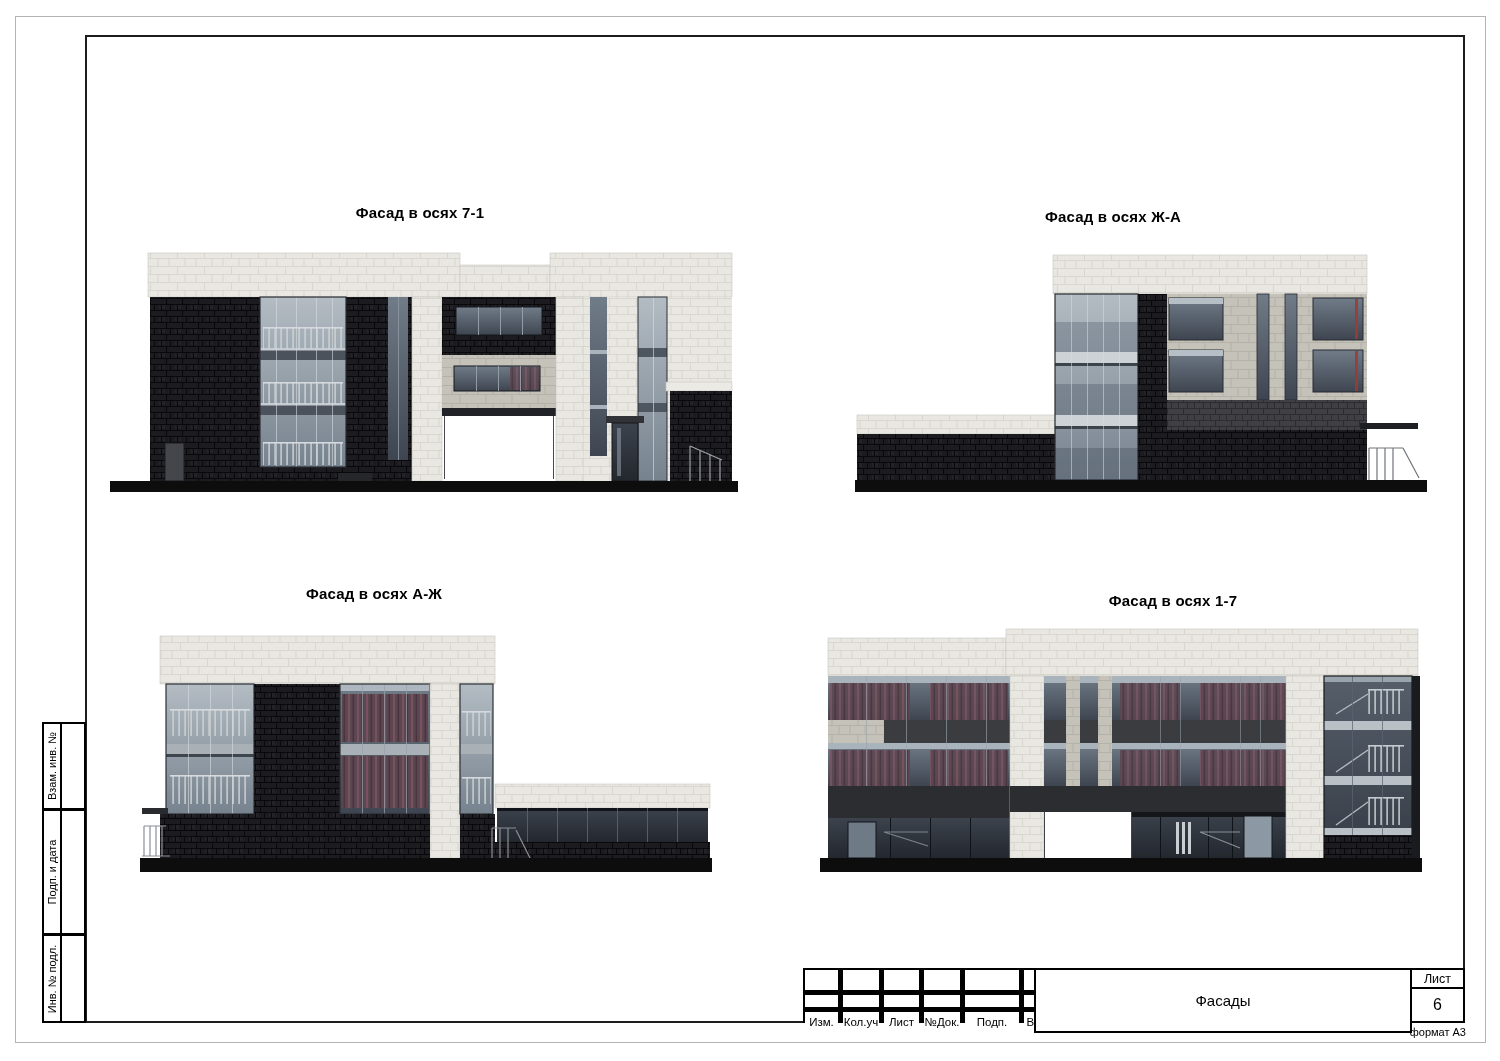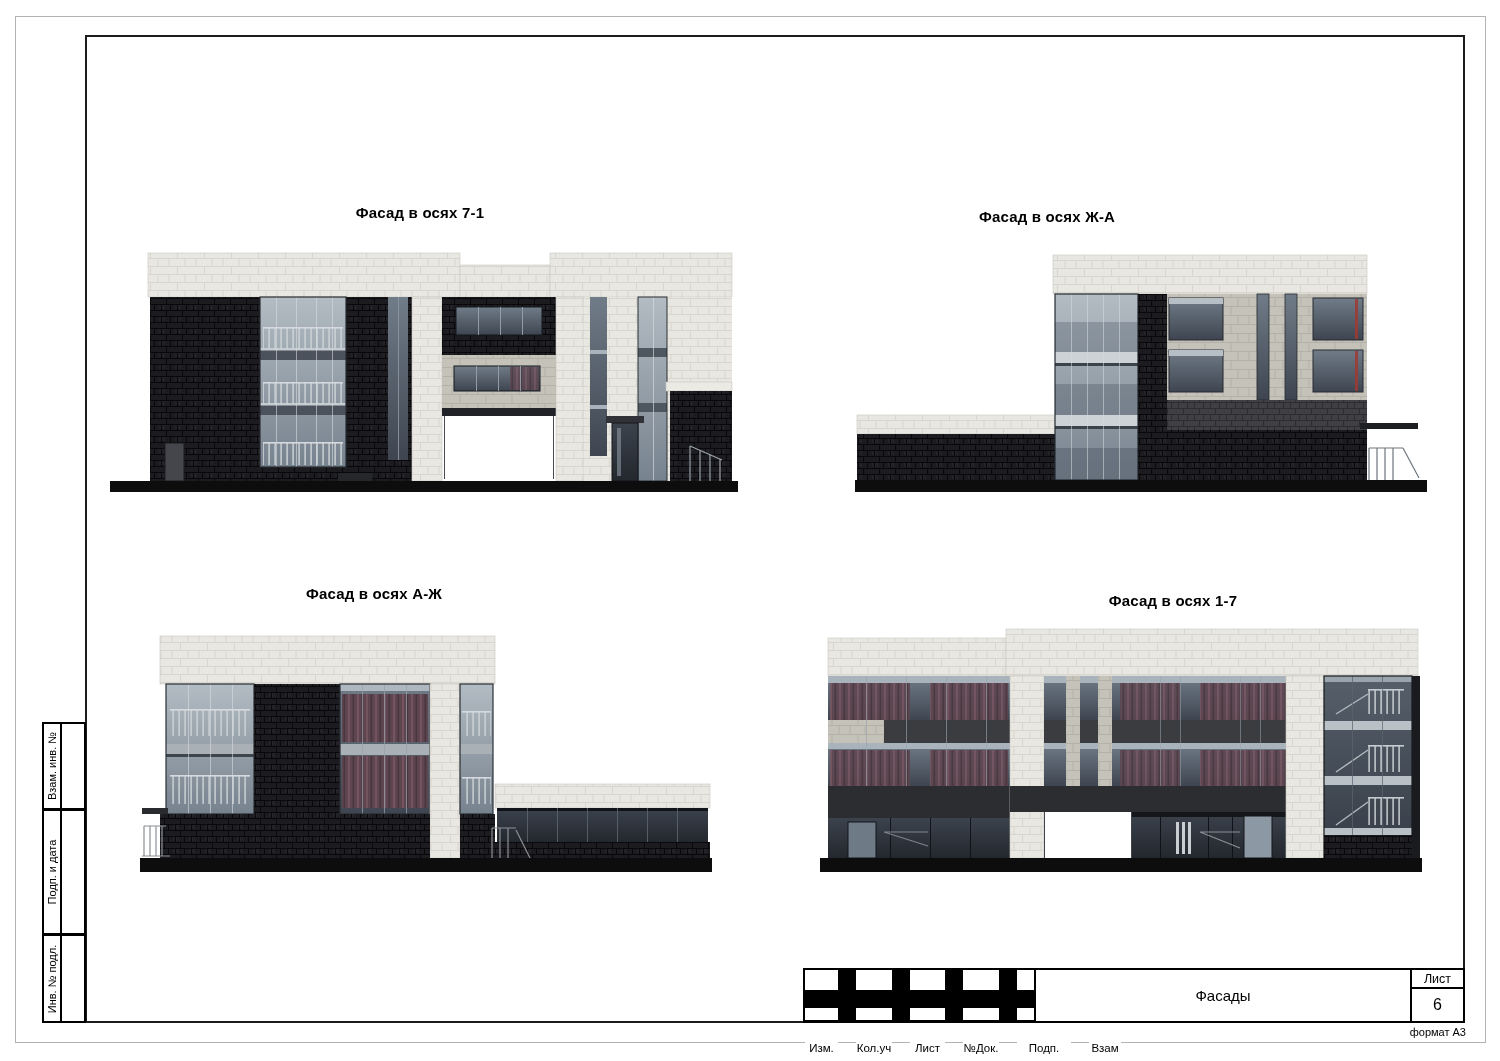--- a/index.html
+++ b/index.html
@@ -5,24 +5,24 @@
   * { box-sizing: border-box; margin: 0; padding: 0; }
   html,body { width:1500px; height:1061px; background:#fff;
     font-family:"Liberation Sans", sans-serif; color:#000; }
   .abs { position:absolute; }
   .page-edge { left:15px; top:16px; width:1471px; height:1027px; border:1px solid #b3b3b3; }
   .frame { left:85px; top:35px; width:1380px; height:988px; border:2px solid #1c1c1c; }
   .fac-title { width:340px; text-align:center; font-size:15px; font-weight:bold; letter-spacing:.2px; }
   
   .tb-grid { left:803px; top:968px; width:233px; height:55px; display:grid;
     grid-template-columns:33px 36px 35px 36px 54px 32px; grid-template-rows:20px 12px 20px;
-    background:#000; gap:18px; border:2px solid #000; }
+    background:#000; gap:5px; border:2px solid #000; }
   .tb-cell { background:#fff; display:flex; align-items:center; justify-content:center;
     font-size:11.5px; overflow:hidden; white-space:nowrap; }
-  .tb-main { left:1034px; top:968px; width:378px; height:55px; border:2px solid #000;
+  .tb-main { left:1034px; top:968px; width:378px; height:65px; border:2px solid #000;
     display:flex; align-items:center; justify-content:center; font-size:15px; background:#fff; }
   .tb-sheet { left:1410px; top:968px; width:55px; height:55px; border:2px solid #000; background:#fff; }
   .tb-sheet-head { height:19px; border-bottom:2px solid #000; display:flex; align-items:center;
     justify-content:center; font-size:12.5px; }
   .tb-sheet-num { height:32px; display:flex; align-items:center; justify-content:center; font-size:16px; }
   
   .side-cell { left:42px; width:44px; border:2px solid #000; display:flex; background:#fff; }
   .side-lab { width:18px; border-right:2px solid #000; position:relative; }
   .side-empty { flex:1; }
   .rot { position:absolute; left:50%; top:50%; transform:translate(-50%,-50%) rotate(-90deg);
@@ -72,21 +72,21 @@
   <stop offset="0" stop-color="#3c434d"></stop>
         <stop offset="1" stop-color="#23272e"></stop>
 </linearGradient>
 </defs>
 </svg>
 
 <div class="abs page-edge"></div>
 <div class="abs frame"></div>
 
 <div class="abs fac-title" style="left:250px;top:204px">Фасад в осях 7-1</div>
-<div class="abs fac-title" style="left:877px;top:208px">Фасад в осях Ж-А</div>
+<div class="abs fac-title" style="left:943px;top:208px">Фасад в осях Ж-А</div>
 <div class="abs fac-title" style="left:204px;top:585px">Фасад в осях А-Ж</div>
 <div class="abs fac-title" style="left:1003px;top:592px">Фасад в осях 1-7</div>
 
 <svg class="abs" style="left:110px;top:250px" width="632" height="245" viewBox="0 0 632 245">
   <g>
     <rect x="38" y="3" width="312" height="44" fill="url(#tileP)" stroke="#c8c6bf" stroke-width=".6"></rect>
     <rect x="350" y="15" width="90" height="32" fill="url(#tileP)" stroke="#c8c6bf" stroke-width=".6"></rect>
     <rect x="440" y="3" width="182" height="44" fill="url(#tileP)" stroke="#c8c6bf" stroke-width=".6"></rect>
   </g>
   <g>

